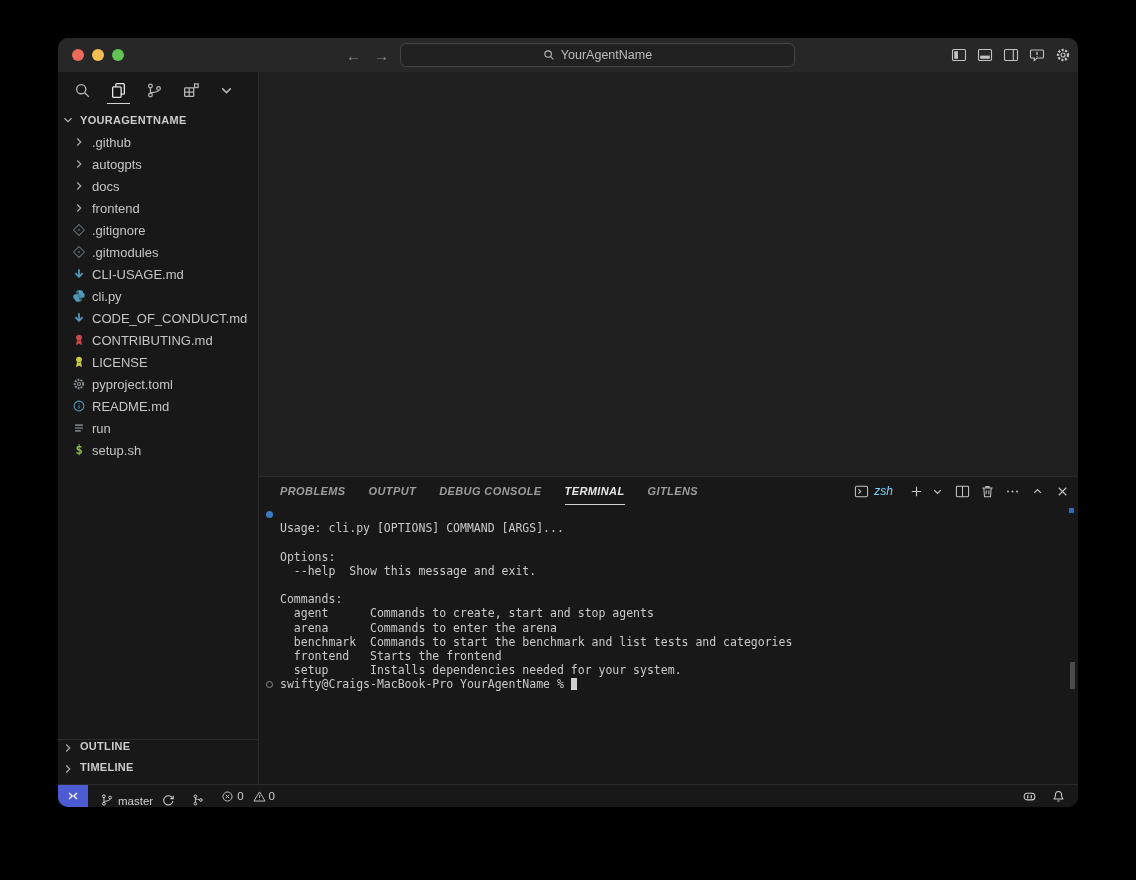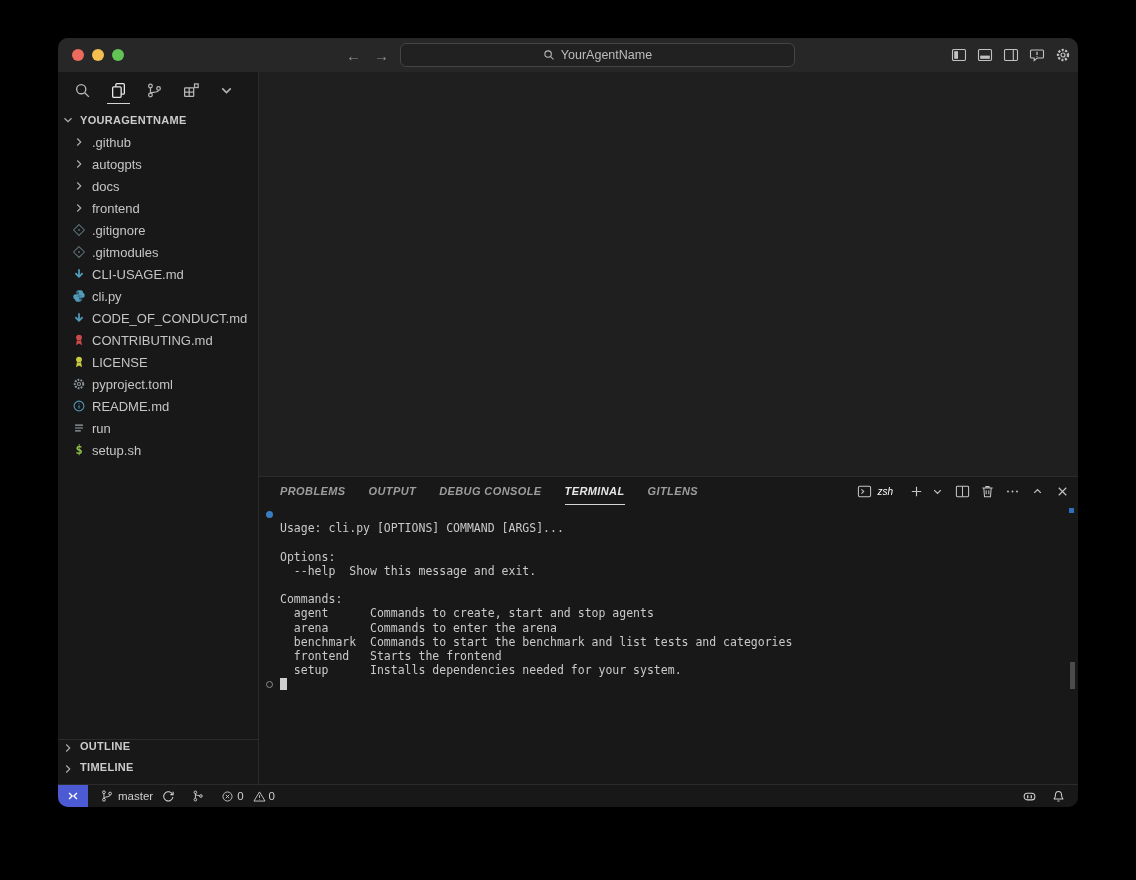--- a/index.html
+++ b/index.html
@@ -52,34 +52,34 @@
   .editor{flex:1;background:#1f1f1f;}
   .panel{flex:0 0 307px;height:307px;background:#181818;border-top:1px solid #2b2b2b;display:flex;flex-direction:column;position:relative;}
   .panelhead{height:28px;flex:0 0 28px;display:flex;align-items:center;padding:0 8px 0 21px;font-style:italic;}
   .ptabs{display:flex;gap:23px;align-items:center;height:100%;}
   .ptab{font-size:11px;font-weight:600;letter-spacing:.4px;color:#9d9d9d;height:100%;display:flex;align-items:center;border-bottom:1px solid transparent;box-sizing:border-box;padding-top:1px;}
   .ptab.active{color:#e7e7e7;border-bottom-color:#d4d4d4;}
   .pcontrols{margin-left:auto;display:flex;align-items:center;gap:9px;color:#c5c5c5;}
   .pcontrols .picon{width:16px;height:16px;display:inline-flex;align-items:center;justify-content:center;}
   .pcontrols .picon svg{width:15px;height:15px;}
   .zshwrap{display:flex;align-items:center;gap:5px;margin-right:6px;}
-  .zshlabel{font-size:10px;color:#ffffff;text-align:center;}
+  .zshlabel{font-size:12px;color:#7dd3fc;text-align:center;}
   .termwrap{flex:1;position:relative;padding:2px 14px 0 21px;overflow:hidden;}
   .tline{position:relative;height:14.2px;line-height:14.2px;white-space:pre;
     font-family:"DejaVu Sans Mono","Liberation Mono",monospace;font-size:11.5px;color:#c9c9c9;}
   .tmark{position:absolute;left:-14px;top:3.5px;width:7px;height:7px;border-radius:50%;box-sizing:border-box;}
   .tmark.filled{background:#3a7cc2;}
   .tmark.hollow{border:1px solid #8a8a8a;}
   .tcursor{display:inline-block;width:6.5px;height:12px;background:#cfcfcf;vertical-align:-2px;}
   .term-scroll{position:absolute;right:3px;top:157px;width:5px;height:27px;background:#4b4b4b;}
   .term-deco{position:absolute;right:4px;top:3px;width:5px;height:5px;background:#2d6fbd;}
   
   .statusbar{height:22px;flex:0 0 22px;background:#181818;border-top:1px solid #2b2b2b;display:flex;align-items:center;color:#cfcfcf;font-size:11.5px;}
   .remotebtn{width:30px;height:22px;display:flex;align-items:center;justify-content:center;color:#fff;}
-  .sb-item{display:flex;align-items:center;gap:4px;height:100%;padding:0 4px;}
+  .sb-item{display:flex;align-items:flex-end;gap:4px;height:100%;padding:0 4px;}
   .sb-item svg{width:14px;height:14px;}
   .sb-right{margin-left:auto;display:flex;align-items:center;gap:14px;padding-right:12px;}
   .sb-right svg{width:15px;height:15px;}
   .probwarn{display:flex;align-items:center;gap:3px;margin-left:12px;}
   .probwarn .num{margin-right:6px;}
 </style>
 </head>
 <body>
 
 <div class="window">
@@ -397,21 +397,21 @@
             <div class="tline"><span></span></div>
             <div class="tline"><span>Options:</span></div>
             <div class="tline"><span>  --help  Show this message and exit.</span></div>
             <div class="tline"><span></span></div>
             <div class="tline"><span>Commands:</span></div>
             <div class="tline"><span>  agent      Commands to create, start and stop agents</span></div>
             <div class="tline"><span>  arena      Commands to enter the arena</span></div>
             <div class="tline"><span>  benchmark  Commands to start the benchmark and list tests and categories</span></div>
             <div class="tline"><span>  frontend   Starts the frontend</span></div>
             <div class="tline"><span>  setup      Installs dependencies needed for your system.</span></div>
-            <div class="tline"><span class="tmark hollow"></span><span class="tcursor"></span></div>
+            <div class="tline"><span class="tmark hollow"></span><span>swifty@Craigs-MacBook-Pro YourAgentName % </span><span class="tcursor"></span></div>
           </div>
       </div>
     </div>
   </div>
 
   <div class="statusbar">
     <div class="remotebtn" id="remotebtn" style="background: rgb(76, 91, 212);">
       <svg width="14" height="14" viewBox="0 0 16 16" fill="none" stroke="currentColor" stroke-width="1.5">
           <path d="M3.5 4.5L7 8l-3.5 3.5M12.5 4.5L9 8l3.5 3.5"></path>
         </svg>

